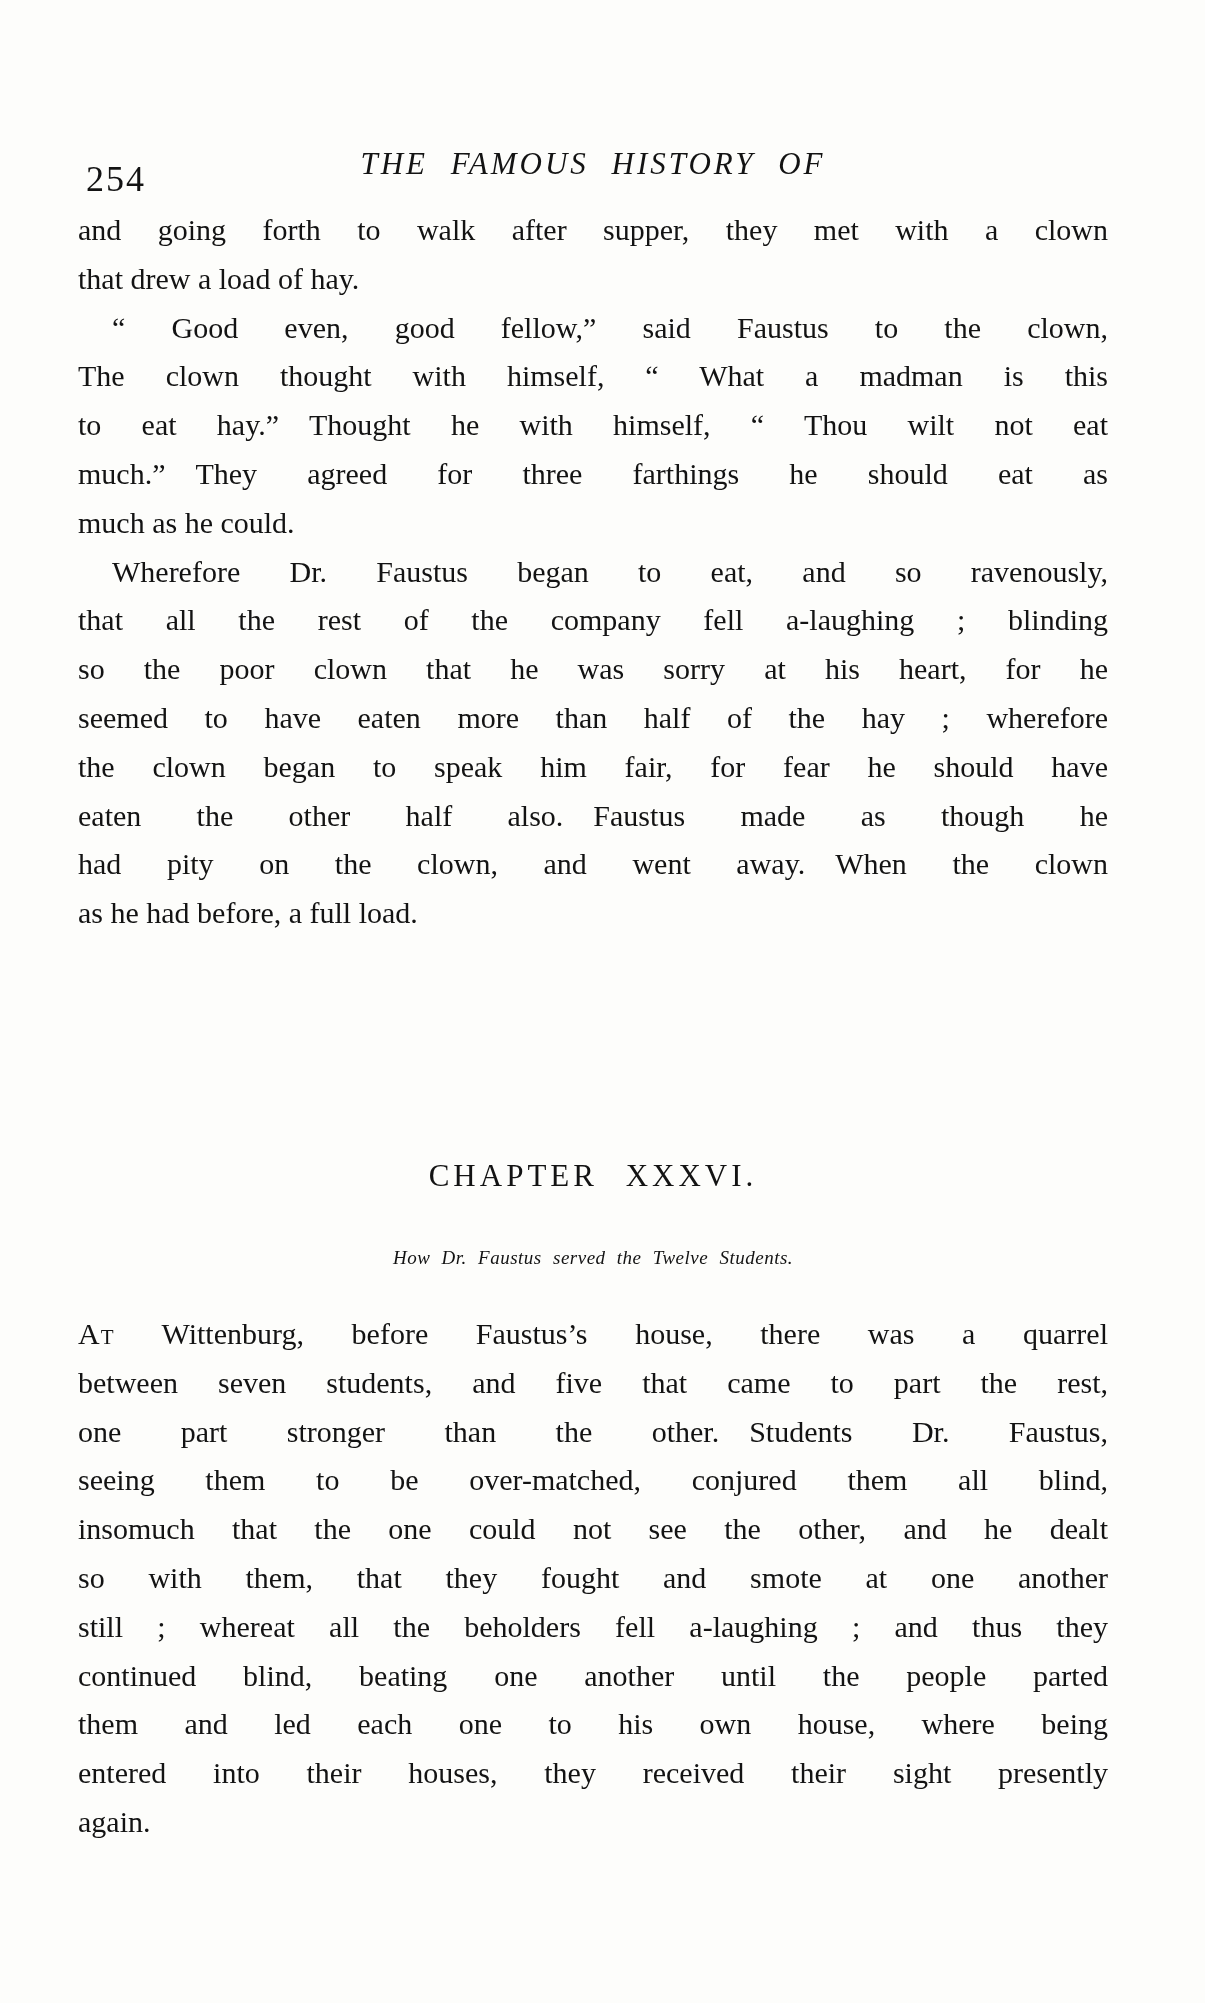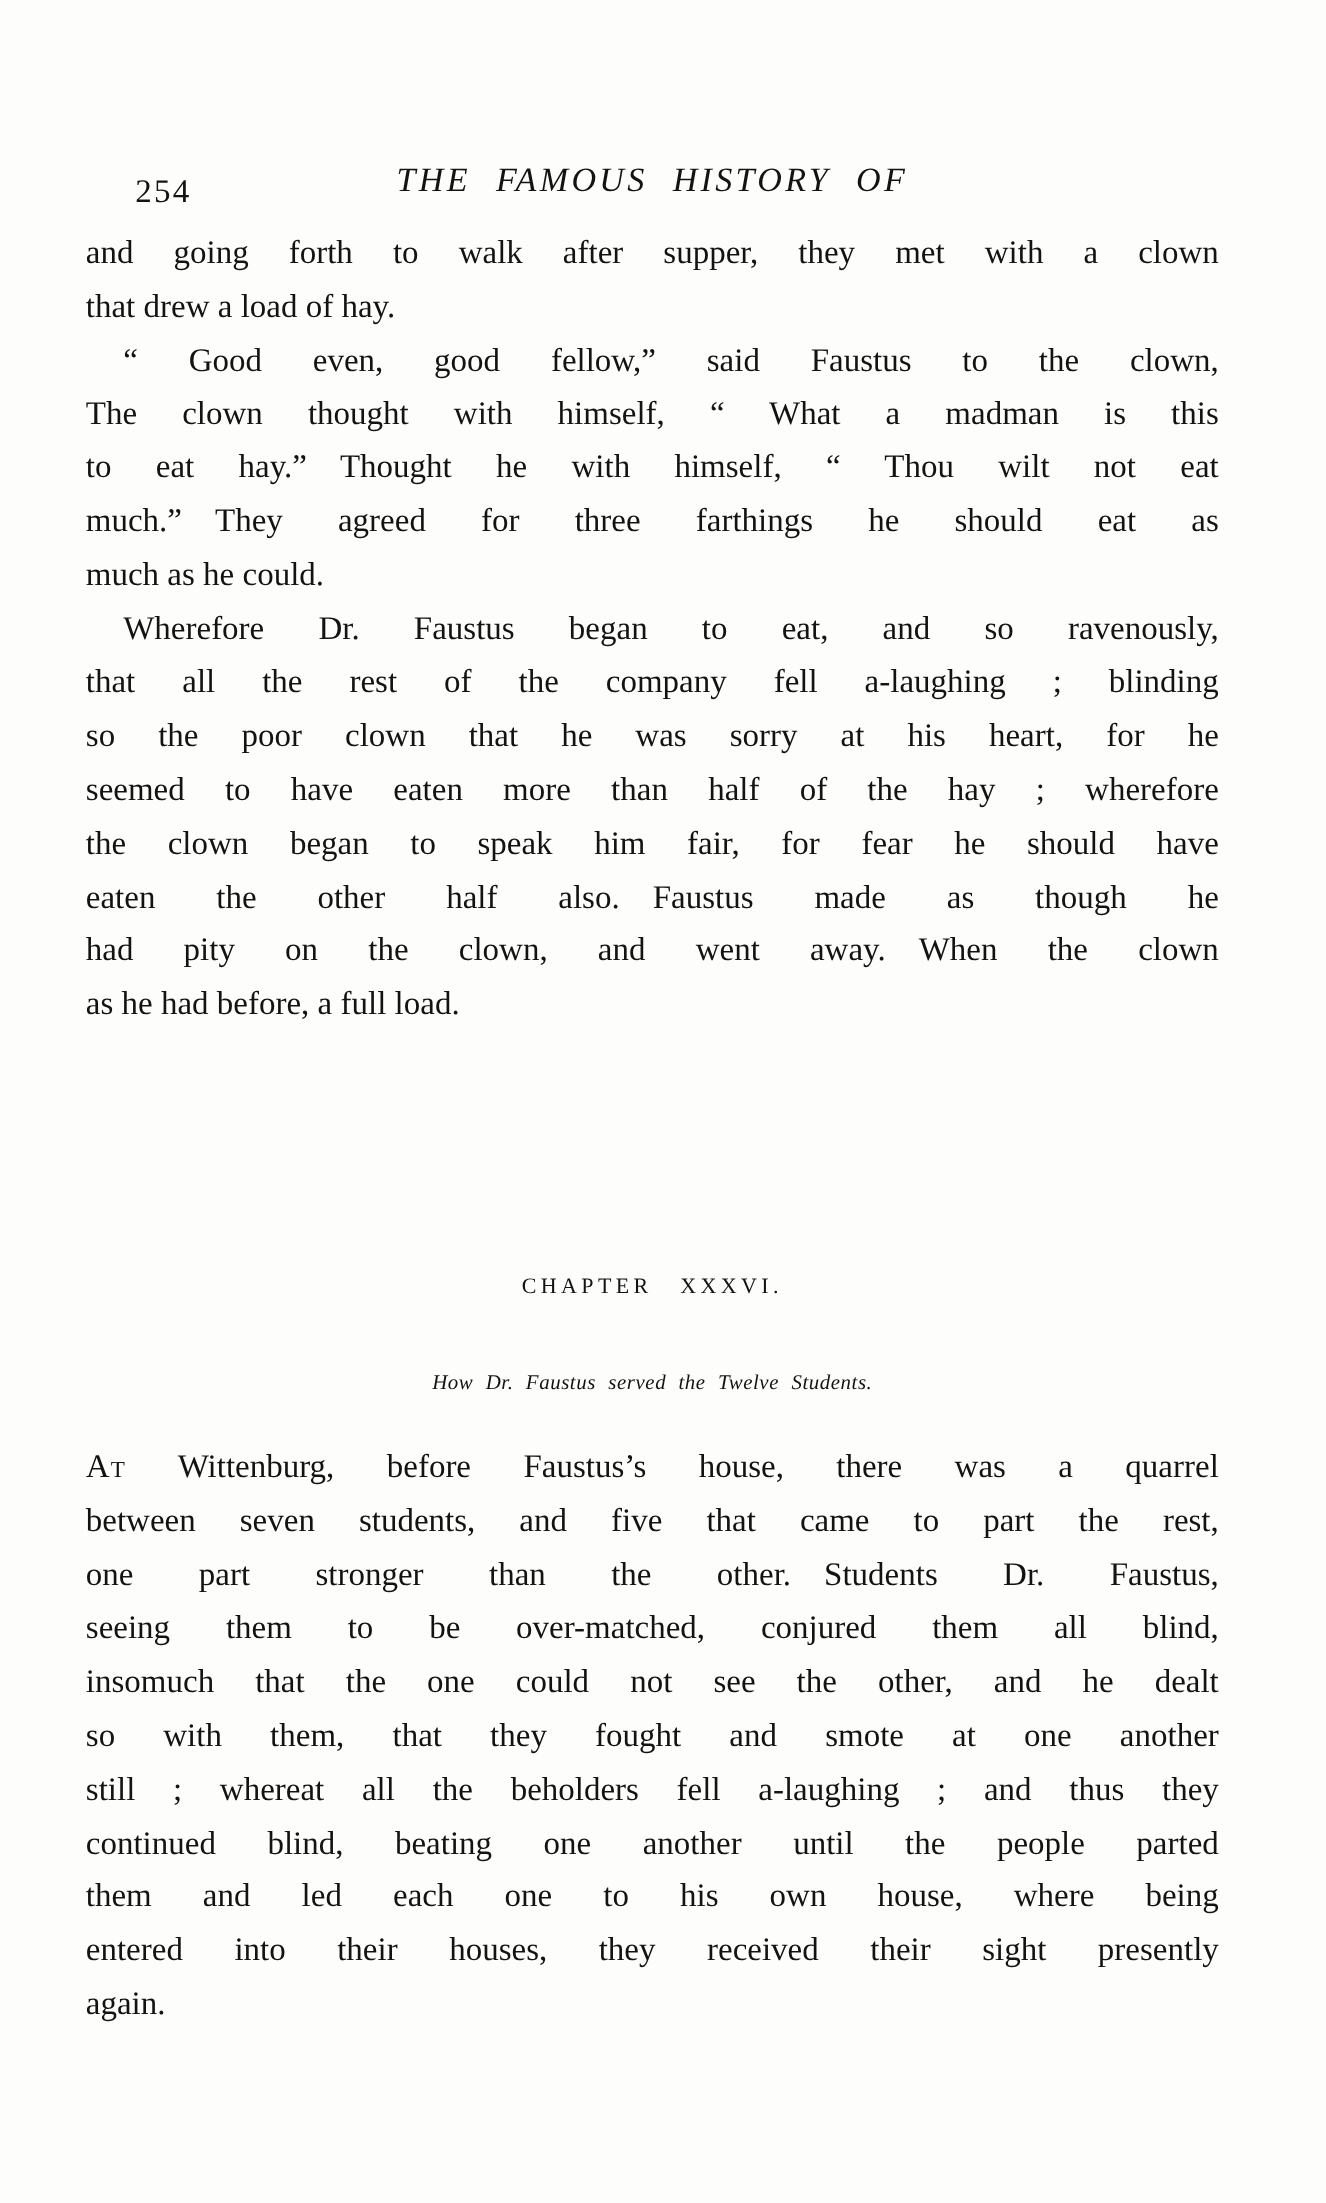--- a/index.html
+++ b/index.html
@@ -22,23 +22,22 @@
     position: absolute;
     top: 146px;
     left: 78px;
     width: 1030px;
     height: 56px;
   }
   .page-number {
     position: absolute;
     left: 8px;
     top: 12px;
-    font-size: 30px;
+    font-size: 36px;
     letter-spacing: 2px;
-    margin-left: 37px;
   }
   .running-title {
     display: block;
     text-align: center;
     font-style: italic;
     font-size: 31px;
     letter-spacing: 3px;
     word-spacing: 12px;
     padding-top: 0px;
   }
@@ -67,21 +66,21 @@
     font-variant: small-caps;
     letter-spacing: 1px;
   }
   
   .chapter-heading {
     position: absolute;
     top: 1158px;
     left: 78px;
     width: 1030px;
     text-align: center;
-    font-size: 20px;
+    font-size: 31px;
     letter-spacing: 4px;
     word-spacing: 16px;
   }
   .chapter-subtitle {
     position: absolute;
     top: 1247px;
     left: 78px;
     width: 1030px;
     text-align: center;
     font-style: italic;

